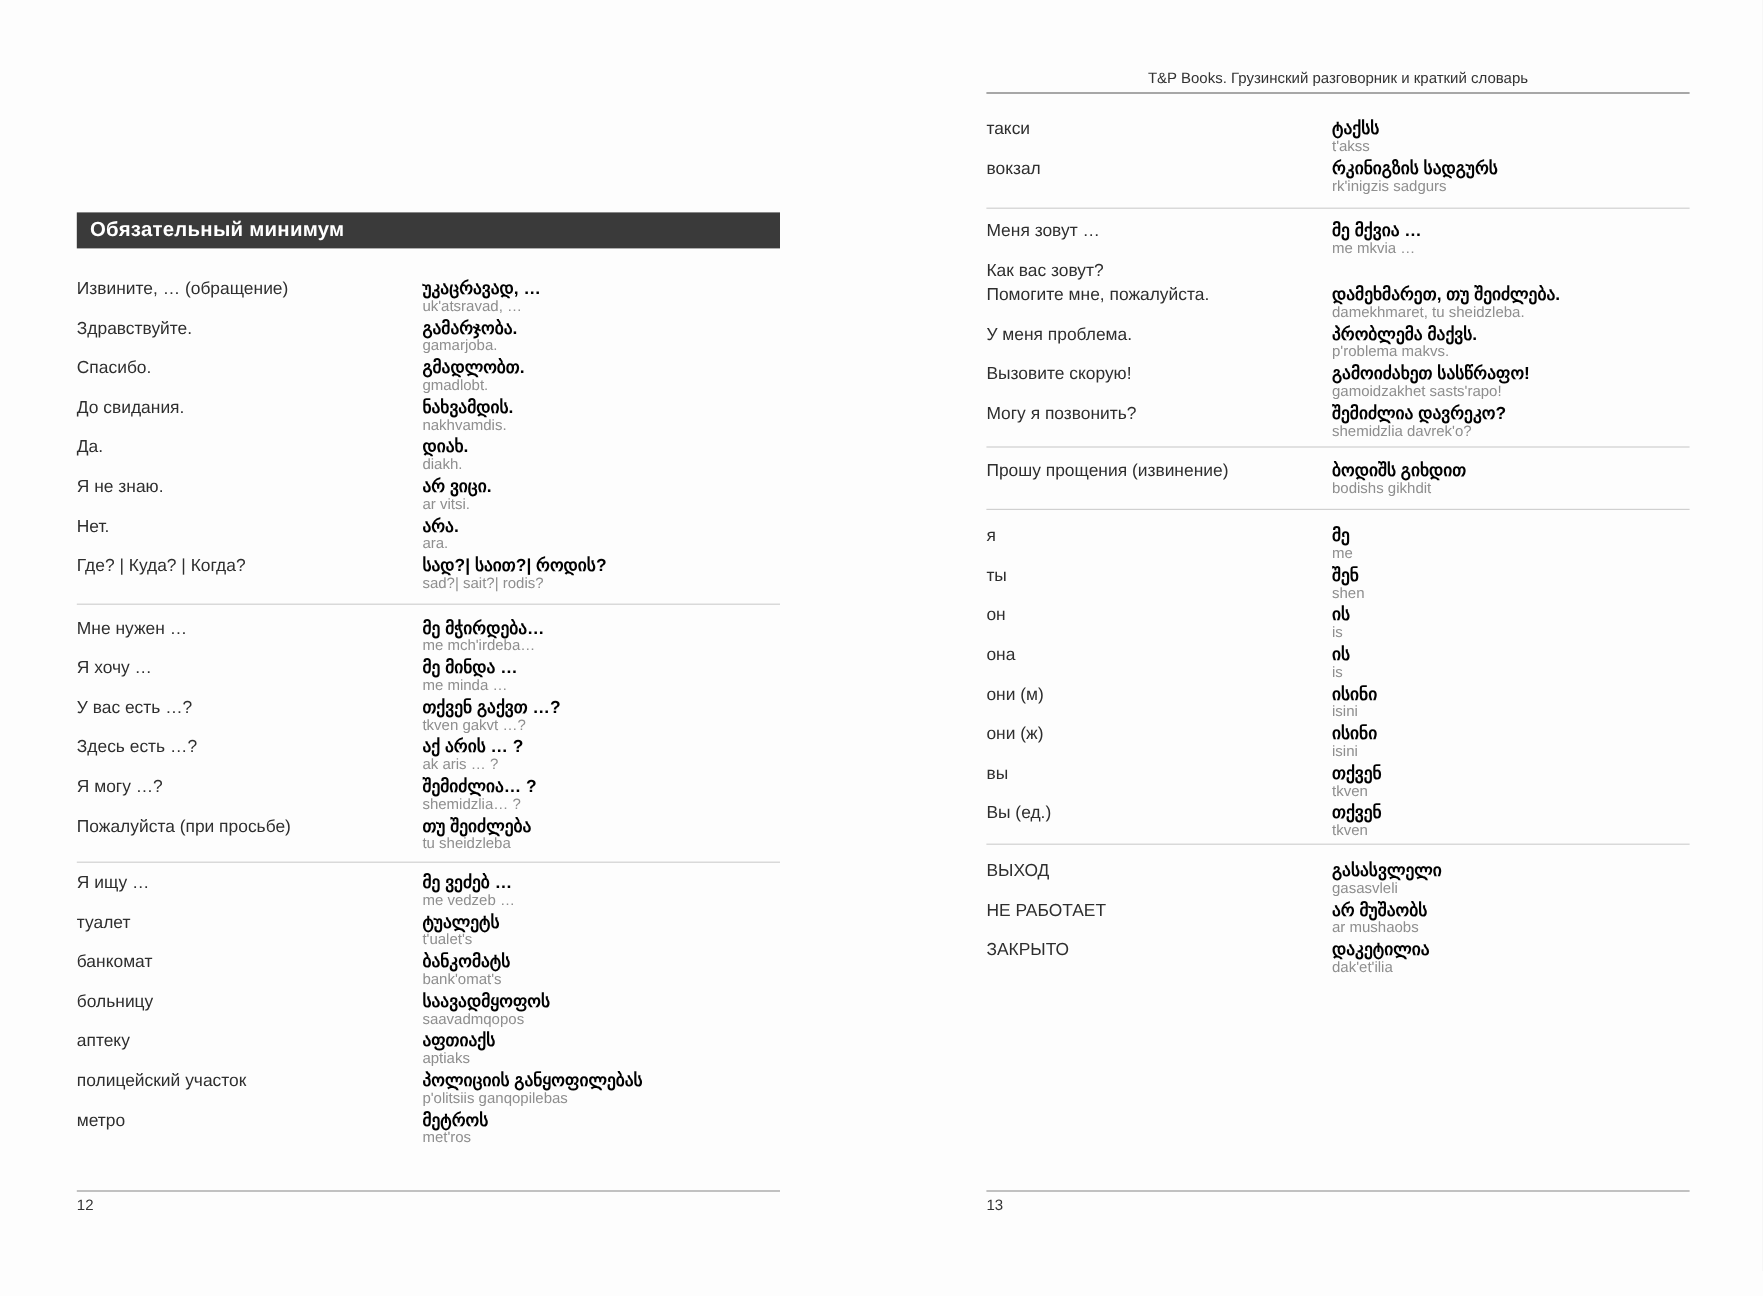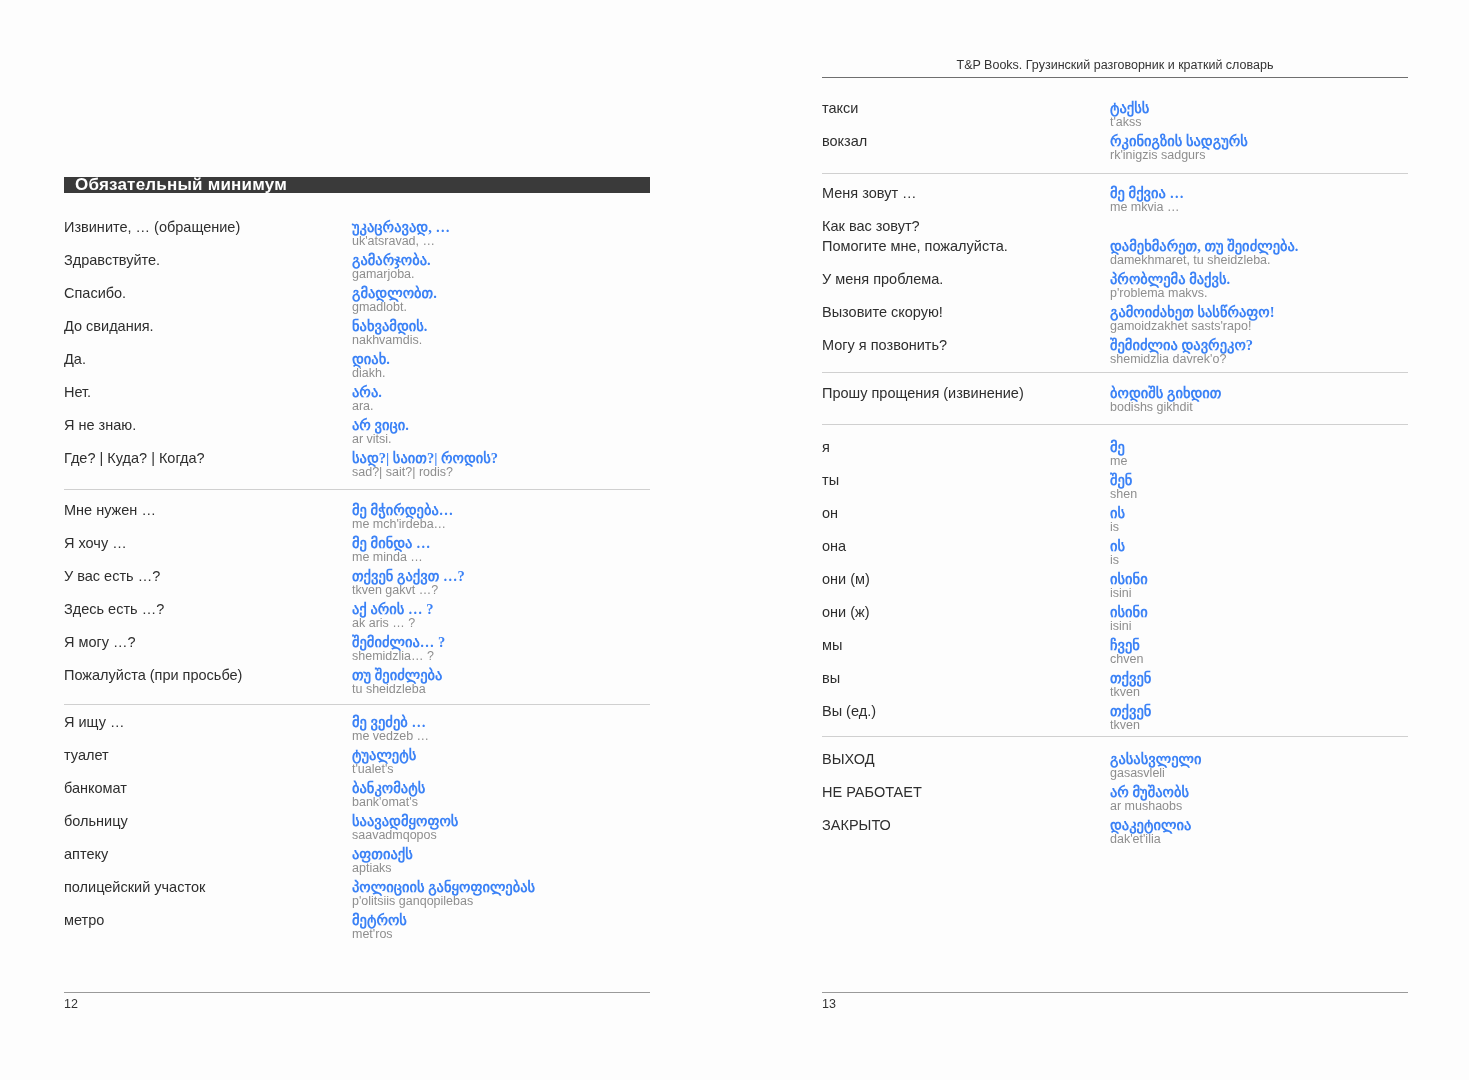--- a/index.html
+++ b/index.html
@@ -7,39 +7,39 @@
     position:relative; width:1469px; height:1080px;
     background:#fdfdfd; overflow:hidden;
     font-family:"Liberation Sans","DejaVu Sans",sans-serif;
     color:#2e2e2e;
   }
   .page-col { position:absolute; width:586px; }
   #left-col  { left:64px;  top:177px; }
   #right-col { left:822px; top:58px;  }
 
   .section-bar {
-    height:16px; background:#3a3a3a; color:#ffffff;
+    height:30px; background:#3a3a3a; color:#ffffff;
     font-size:17px; font-weight:bold; letter-spacing:.2px;
     display:flex; align-items:center; padding-left:11px;
     box-sizing:border-box; margin-bottom:26px;
   }
   .running-head {
     text-align:center; font-size:12.5px; color:#333333;
     padding-bottom:5px; border-bottom:1.5px solid #6f6f6f;
     margin-bottom:22px;
   }
   .row { display:flex; align-items:flex-start; margin-bottom:4px; }
   .ru {
     width:288px; flex:0 0 288px; font-size:14.5px; line-height:16px;
     color:#2e2e2e; padding-top:0;
   }
   .kb { flex:1; }
   .ka {
-    font-size:14.5px; line-height:16px; font-weight:bold; color:#3b82f6;
-    font-family:Liberation Serif, serif;
+    font-size:14.5px; line-height:16px; font-weight:bold; color:#000000;
+    font-family:Liberation Sans, sans-serif;
   }
   .tr { font-size:12.5px; line-height:13px; color:#8e8e8e; }
 
   .divider { border-top:1px solid #d0d0d0; height:0; }
   .div-a { margin:10px 0 12px 0; }
   .div-b { margin:8px 0 9px 0; }
   .div-c { margin:11px 0 11px 0; }
   .div-d { margin:6px 0 12px 0; }
   .div-e { margin:10px 0 14px 0; }
   .div-f { margin:3px 0 14px 0; }
@@ -96,34 +96,34 @@
           </div>
         </div>
         <div class="row">
           <div class="ru">Да.</div>
           <div class="kb">
             <div class="ka">დიახ.</div>
             <div class="tr">diakh.</div>
           </div>
         </div>
         <div class="row">
+          <div class="ru">Я не знаю.</div>
+          <div class="kb">
+            <div class="ka">არ ვიცი.</div>
+            <div class="tr">ar vitsi.</div>
+          </div>
+        </div>
+        <div class="row">
           <div class="ru">Нет.</div>
           <div class="kb">
             <div class="ka">არა.</div>
             <div class="tr">ara.</div>
           </div>
         </div>
         <div class="row">
-          <div class="ru">Я не знаю.</div>
-          <div class="kb">
-            <div class="ka">არ ვიცი.</div>
-            <div class="tr">ar vitsi.</div>
-          </div>
-        </div>
-        <div class="row">
           <div class="ru">Где? | Куда? | Когда?</div>
           <div class="kb">
             <div class="ka">სად?| საით?| როდის?</div>
             <div class="tr">sad?| sait?| rodis?</div>
           </div>
         </div>
       </div>
     <div class="divider div-a"></div>
     <div>
         <div class="row">
@@ -327,27 +327,20 @@
           <div class="kb">
             <div class="ka">ისინი</div>
             <div class="tr">isini</div>
           </div>
         </div>
         <div class="row">
           <div class="ru">они (ж)</div>
           <div class="kb">
             <div class="ka">ისინი</div>
             <div class="tr">isini</div>
-          </div>
-        </div>
-        <div class="row">
-          <div class="ru">мы</div>
-          <div class="kb">
-            <div class="ka">ჩვენ</div>
-            <div class="tr">chven</div>
           </div>
         </div>
         <div class="row">
           <div class="ru">вы</div>
           <div class="kb">
             <div class="ka">თქვენ</div>
             <div class="tr">tkven</div>
           </div>
         </div>
         <div class="row">

